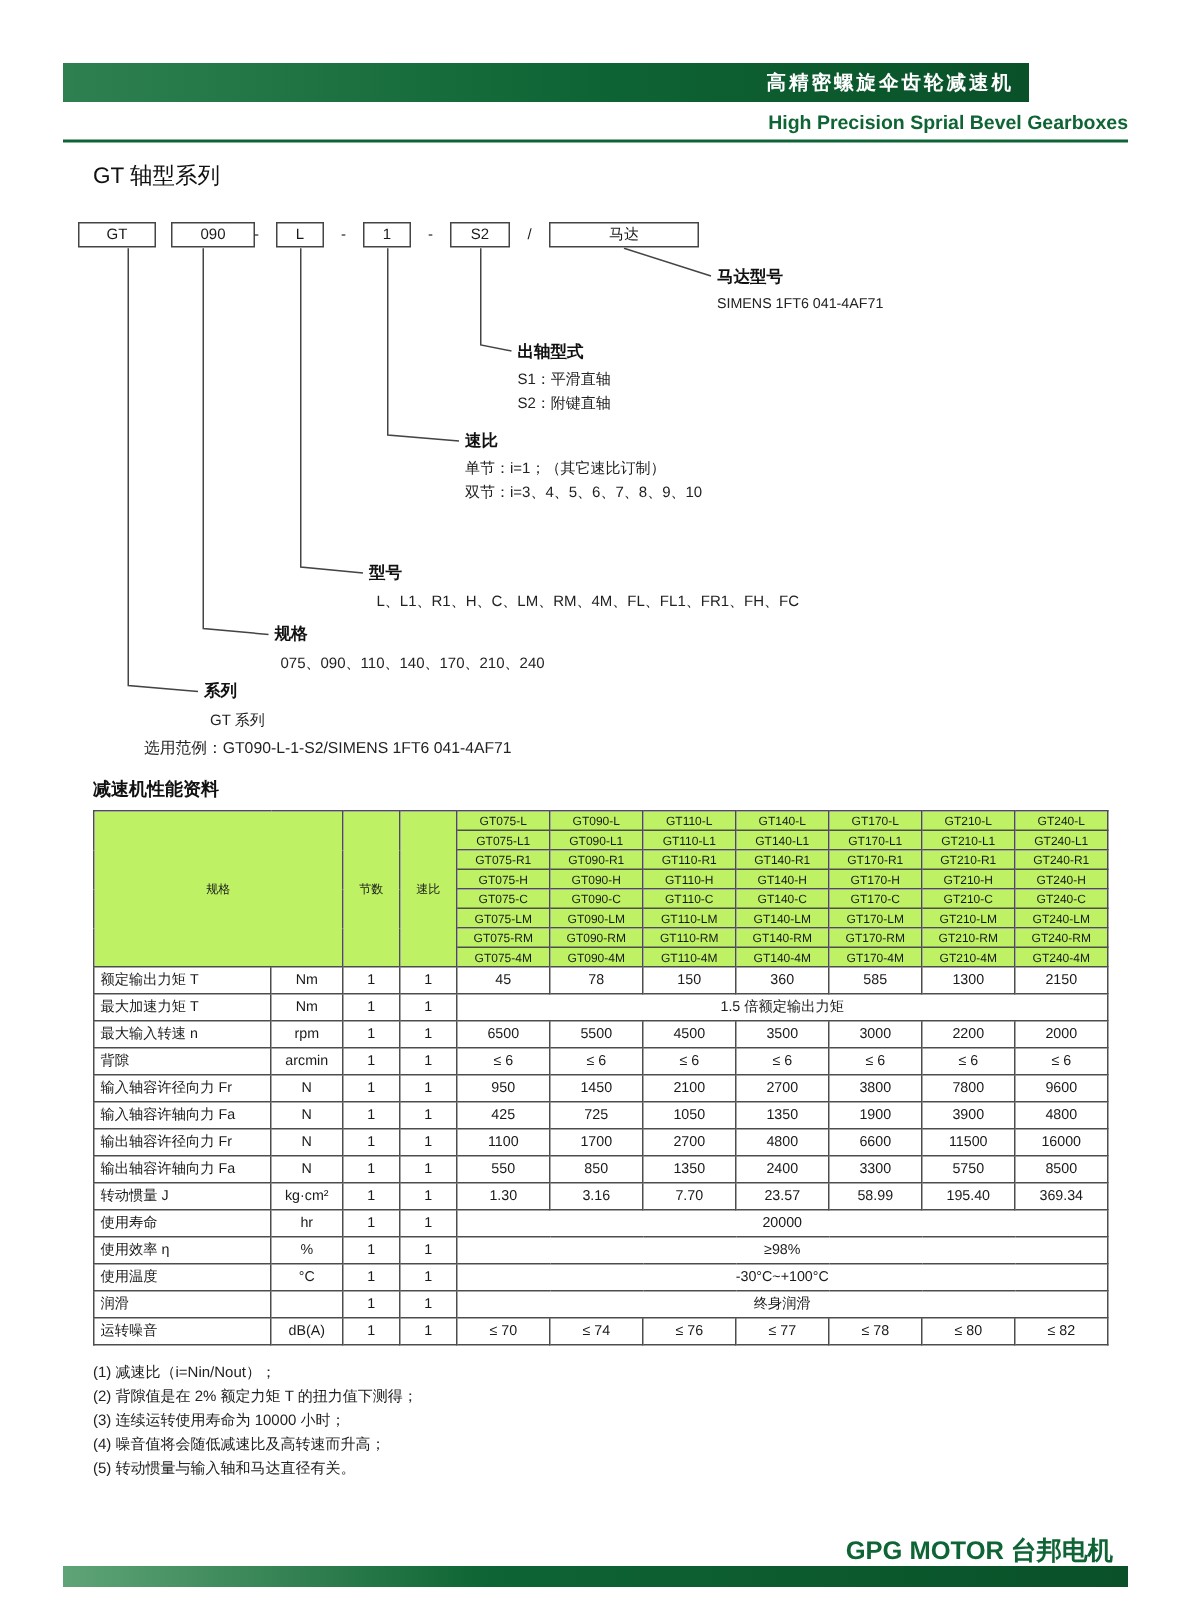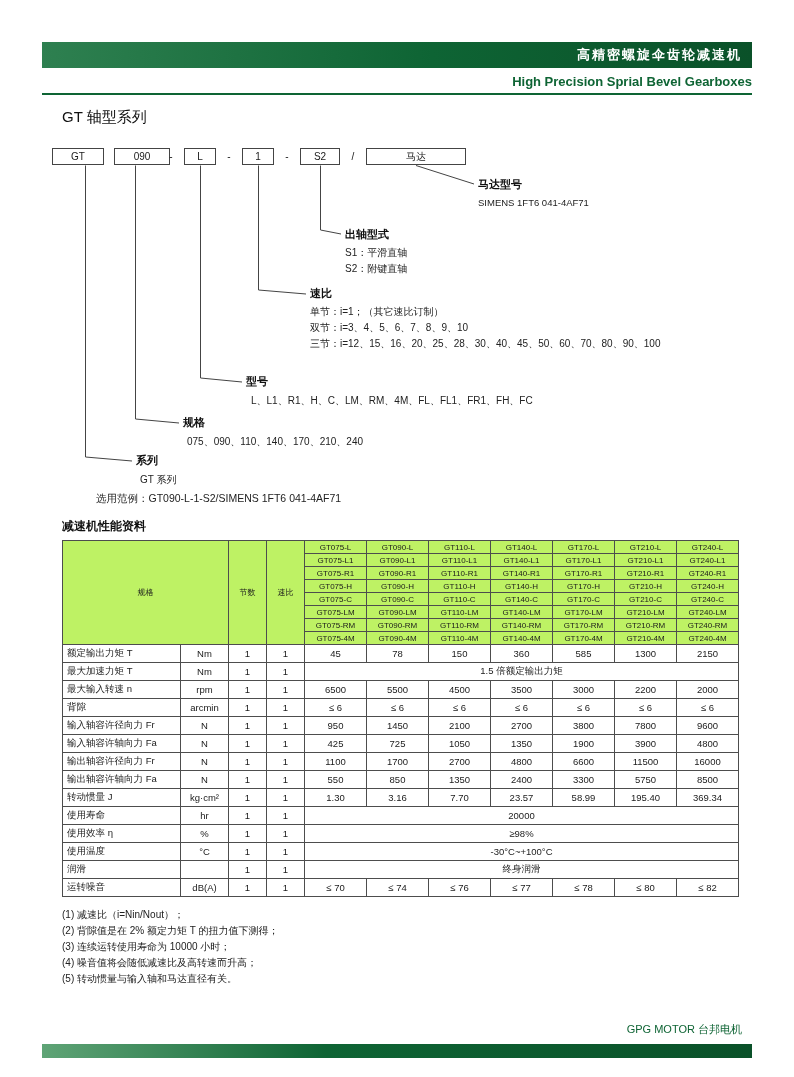--- a/index.html
+++ b/index.html
@@ -3,21 +3,21 @@
 <meta charset="utf-8">
 <style>
   * { margin:0; padding:0; box-sizing:border-box; }
   body { background:#ffffff; }
   .page {
     position:relative; width:794px; height:1077px; background:#ffffff;
     font-family:"Liberation Sans","DejaVu Sans",sans-serif; color:#1a1a1a; overflow:hidden;
   }
   
   .topbar {
-    position:absolute; left:42px; top:42px; width:710px; height:26px;
+    position:absolute; left:42px; top:42px; width:644px; height:26px;
     background:linear-gradient(to right,#2e8050,#0e6434 55%,#0a5129);
     display:flex; align-items:center; justify-content:flex-end; padding-right:10px;
   }
   .topbar-title { color:#ffffff; font-weight:bold; font-size:13px; letter-spacing:2px; }
   .subtitle {
     position:absolute; left:42px; top:74px; width:710px; text-align:right;
     color:#0e6434; font-weight:bold; font-size:13px;
   }
   .divider { position:absolute; left:42px; top:93px; width:710px; height:2px; background:#0e6434; }
   .section-title { position:absolute; left:62px; top:108px; font-size:15px; font-weight:normal; color:#111; }
@@ -39,21 +39,21 @@
     border:1px solid #4d4d4d; text-align:center; font-size:9.5px; height:18px;
     padding:0 2px; color:#1a1a1a; background:#ffffff; overflow:hidden; white-space:nowrap;
   }
   .perf tr.hrow td { height:13px; font-size:8px; background:#bef264; padding:0; }
   .perf td.corner, .perf td.colhead { background:#eaefe7; font-size:10px; }
   .perf td.rowlabel { text-align:left; padding-left:4px; }
   
   .note { position:absolute; left:62px; font-size:10px; color:#222; }
   .brand {
     position:absolute; left:42px; top:1022px; width:700px; text-align:right;
-    color:#0e6434; font-weight:normal; font-size:11px;
+    color:#0e6434; font-weight:bold; font-size:17px;
   }
   .bottombar {
     position:absolute; left:42px; top:1044px; width:710px; height:14px;
     background:linear-gradient(to right,#5fa476,#0e6434 40%,#0a5129);
   }
 </style>
 </head>
 <body>
 
 <div class="page">
@@ -90,21 +90,20 @@
   <div class="dlabel" style="left:478px;top:177px">马达型号</div>
   <div class="dtext sm" style="left:478px;top:197px">SIMENS 1FT6 041-4AF71</div>
 
   <div class="dlabel" style="left:345px;top:227px">出轴型式</div>
   <div class="dtext" style="left:345px;top:246px">S1：平滑直轴</div>
   <div class="dtext" style="left:345px;top:262px">S2：附键直轴</div>
 
   <div class="dlabel" style="left:310px;top:286px">速比</div>
   <div class="dtext" style="left:310px;top:305px">单节：i=1；（其它速比订制）</div>
   <div class="dtext" style="left:310px;top:321px">双节：i=3、4、5、6、7、8、9、10</div>
-  <div class="dtext" style="left:310px;top:337px">三节：i=12、15、16、20、25、28、30、40、45、50、60、70、80、90、100</div>
 
   <div class="dlabel" style="left:246px;top:374px">型号</div>
   <div class="dtext" style="left:251px;top:394px">L、L1、R1、H、C、LM、RM、4M、FL、FL1、FR1、FH、FC</div>
 
   <div class="dlabel" style="left:183px;top:415px">规格</div>
   <div class="dtext" style="left:187px;top:435px">075、090、110、140、170、210、240</div>
 
   <div class="dlabel" style="left:136px;top:453px">系列</div>
   <div class="dtext" style="left:140px;top:473px">GT 系列</div>
 

